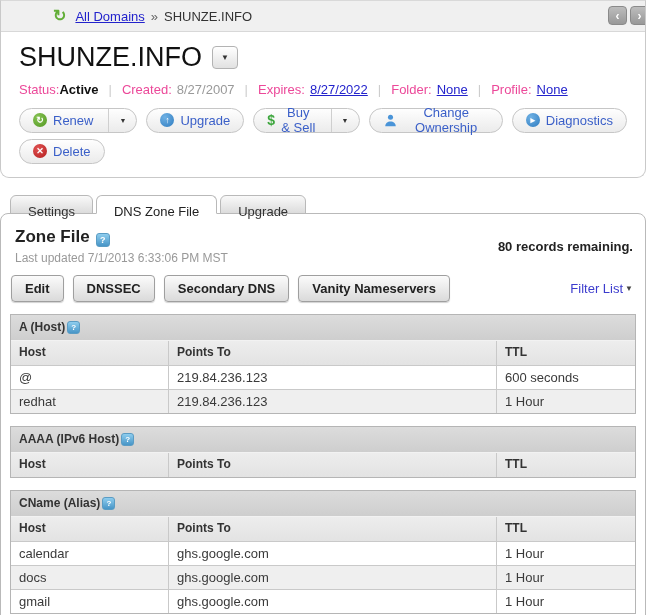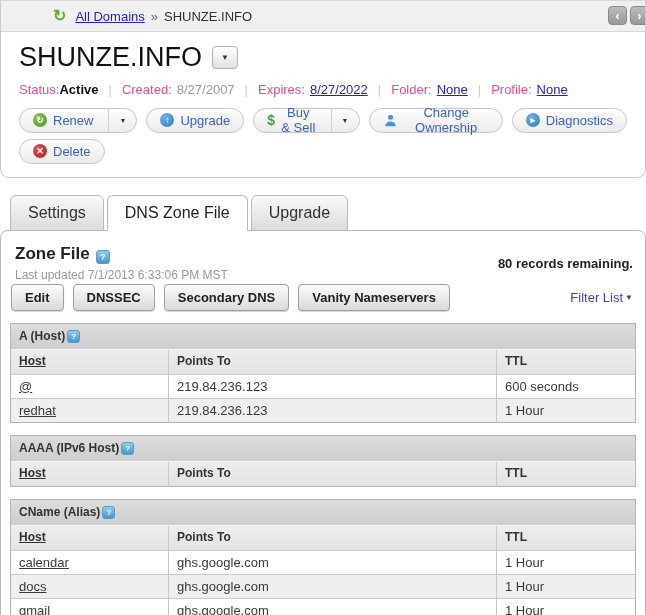--- a/index.html
+++ b/index.html
@@ -64,41 +64,41 @@
     line-height:14px;text-align:center;font-weight:bold;display:inline-block;flex:0 0 auto;
   }
   .ic-green{background:radial-gradient(circle at 35% 30%, #86c353, #539722);}
   .ic-blue{background:radial-gradient(circle at 35% 30%, #6fb1e4, #2f7cc0);}
   .ic-red{background:radial-gradient(circle at 35% 30%, #e05252, #b41e1e);}
   .dollar{color:#3da63d;font-weight:bold;font-size:14px;line-height:1;}
 
   
   .tabs{display:flex;gap:3px;margin:17px 0 0 10px;position:relative;z-index:2;}
   .tab{
-    height:36px;box-sizing:border-box;padding:8px 17px;font-size:16px;color:#333;
+    height:19px;box-sizing:border-box;padding:8px 17px;font-size:13px;color:#333;
     background:linear-gradient(#f9f9f9,#dcdcdc);border:1px solid #b9b9b9;
     border-radius:6px 6px 0 0;
   }
   .tab.active{background:#fff;border-bottom:1px solid #fff;color:#222;}
 
   
   .main-panel{
     position:relative;margin-top:-1px;border:1px solid #b9b9b9;border-radius:8px;
     height:450px;background:#fff;padding-top:13px;z-index:1;
   }
   .records-remaining{position:absolute;top:25px;right:12px;font-size:13px;font-weight:bold;color:#222;}
   .zone-title-row{margin-left:14px;display:flex;align-items:flex-end;gap:6px;}
   .zone-title{font-size:17px;font-weight:bold;color:#222;}
   .help-icon{
     width:12px;height:12px;border-radius:3px;flex:0 0 auto;
     background:linear-gradient(#8ecdee,#4795c7);border:1px solid #5a9cc4;
     color:#fff;font-size:9px;font-weight:bold;text-align:center;line-height:12px;cursor:pointer;
   }
   .last-updated{margin:4px 0 0 14px;font-size:12px;color:#999;}
-  .zone-toolbar{display:flex;align-items:center;margin:2px 12px 0 10px;justify-content:center;}
+  .zone-toolbar{display:flex;align-items:center;margin:10px 12px 0 10px;justify-content:center;}
   .tool-btn{
     border:1px solid #9f9f9f;border-radius:4px;background:linear-gradient(#fbfbfb,#dadada);
     font-weight:bold;font-size:13px;color:#222;padding:5px 13px;margin-right:9px;
     box-shadow:0 1px 1px rgba(0,0,0,0.18);
   }
   .filter-list{margin-left:auto;display:flex;align-items:center;gap:2px;color:#3c3ccd;font-size:13px;cursor:pointer;}
   .filter-caret{color:#444;font-size:8px;}
 
   
   .record-table{margin:12px 9px;border:1px solid #b5b5b5;}
@@ -107,21 +107,21 @@
     display:flex;align-items:center;gap:2px;padding-left:8px;
     font-weight:bold;font-size:12px;color:#333;border-bottom:1px solid #f2f2f2;
   }
   .section-header .help-icon{width:11px;height:11px;line-height:11px;font-size:8px;}
   .grid{display:grid;grid-template-columns:157px 328px 1fr;}
   .cell{
     height:24px;box-sizing:border-box;padding:0 8px;line-height:23px;
     border-left:1px solid #c9c9c9;font-size:13px;color:#3a3a3a;
     white-space:nowrap;overflow:hidden;
   }
-  .grid .cell:first-child{border-left:none;text-decoration:underline;}
+  .grid .cell:first-child{border-left:none;}
   .col-header .cell{background:linear-gradient(#ededed,#e3e3e3);font-weight:bold;font-size:12px;color:#333;}
   .row .cell{border-top:1px solid #c9c9c9;background:#fff;}
   .row.alt .cell{background:#efefef;}
 </style>
 </head>
 <body>
 
 <div class="header-panel">
   <div class="topbar">
     <span class="refresh">↻</span>

